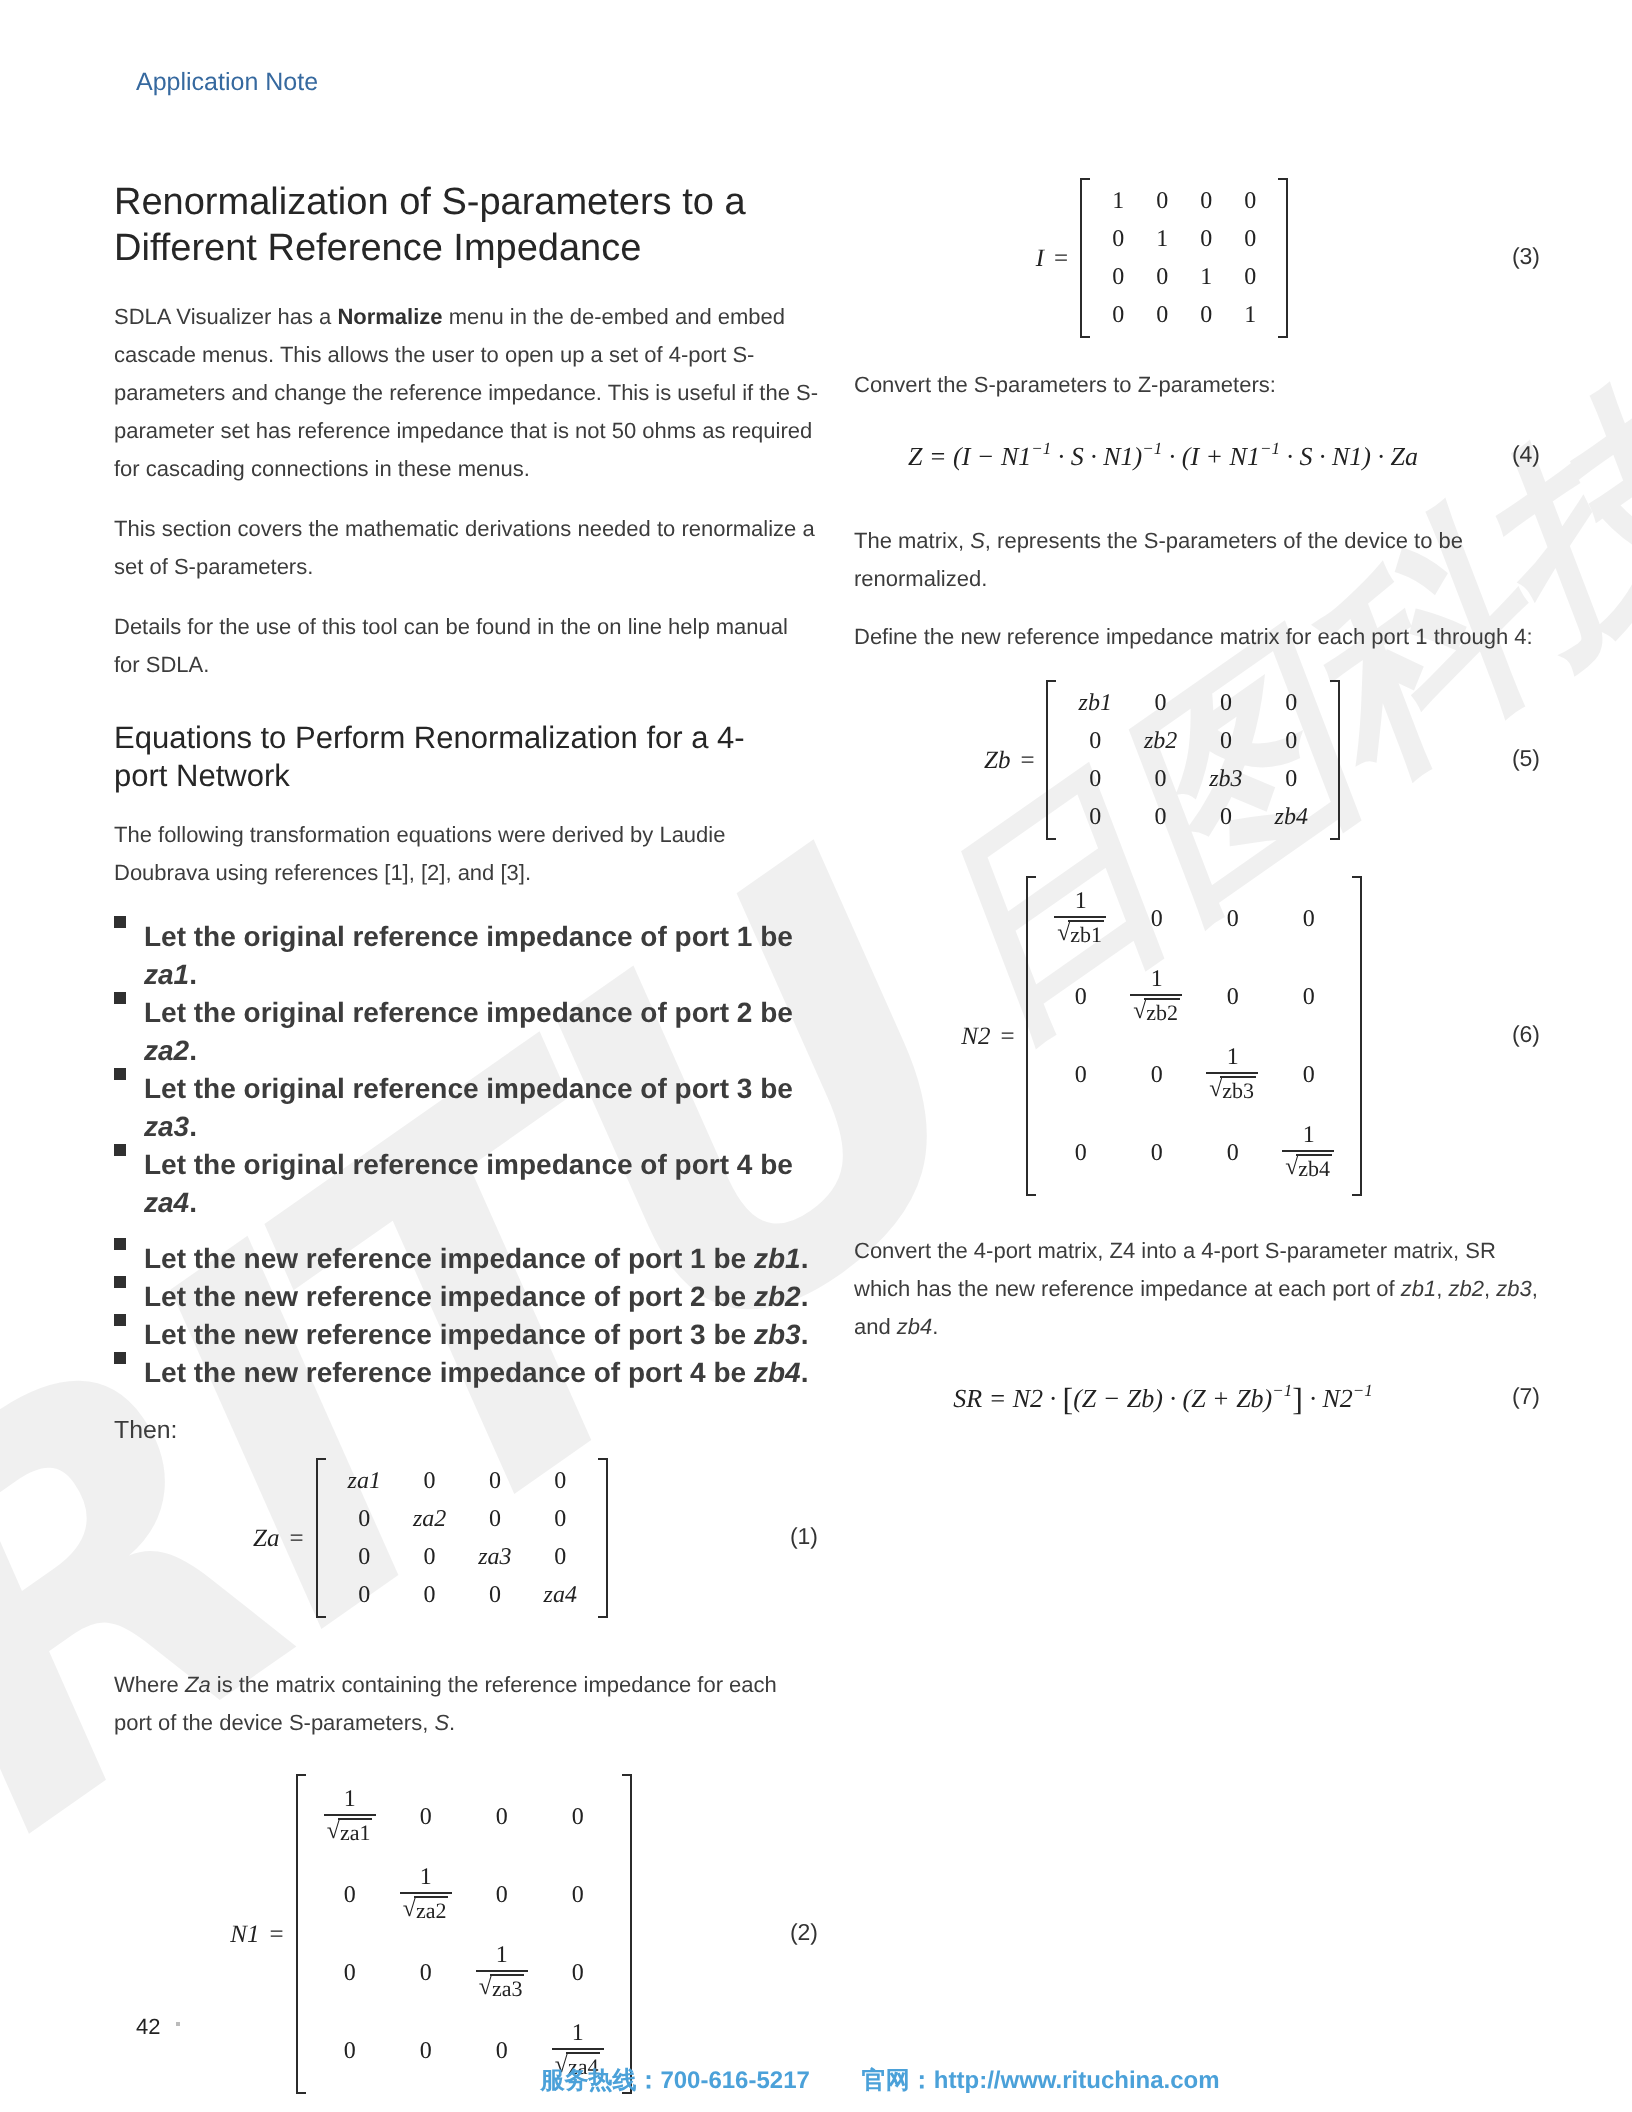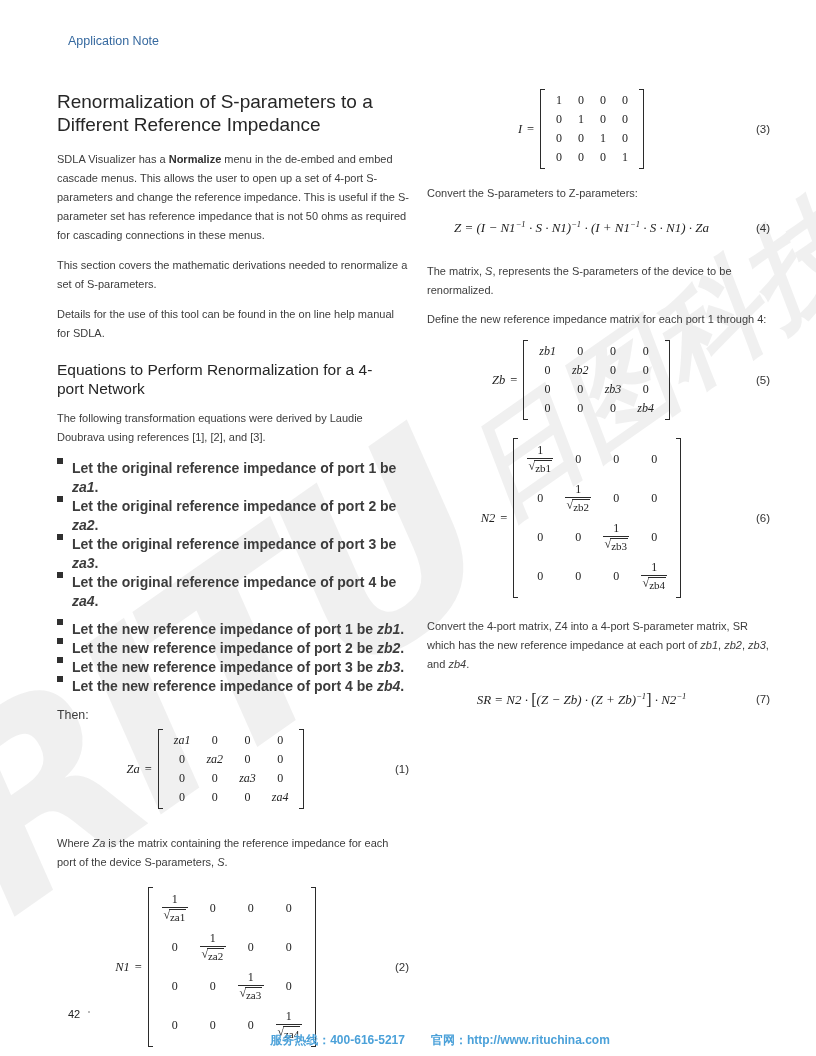--- a/index.html
+++ b/index.html
@@ -359,17 +359,17 @@
         </div>
         <div class="eqnum">(7)</div>
       </div>
 
     </div>
 
     <div class="pageno">42</div>
     <div class="pageno-tick"></div>
 
     <div class="footer">
-      <span>服务热线：</span><span>400-616-5217</span><span class="gap"></span><span>官网：</span><span>http://www.rituchina.com</span>
+      <span>服务热线：</span><span>700-616-5217</span><span class="gap"></span><span>官网：</span><span>http://www.rituchina.com</span>
     </div>
 
   </div>
 </div>
 
 </body></html>

